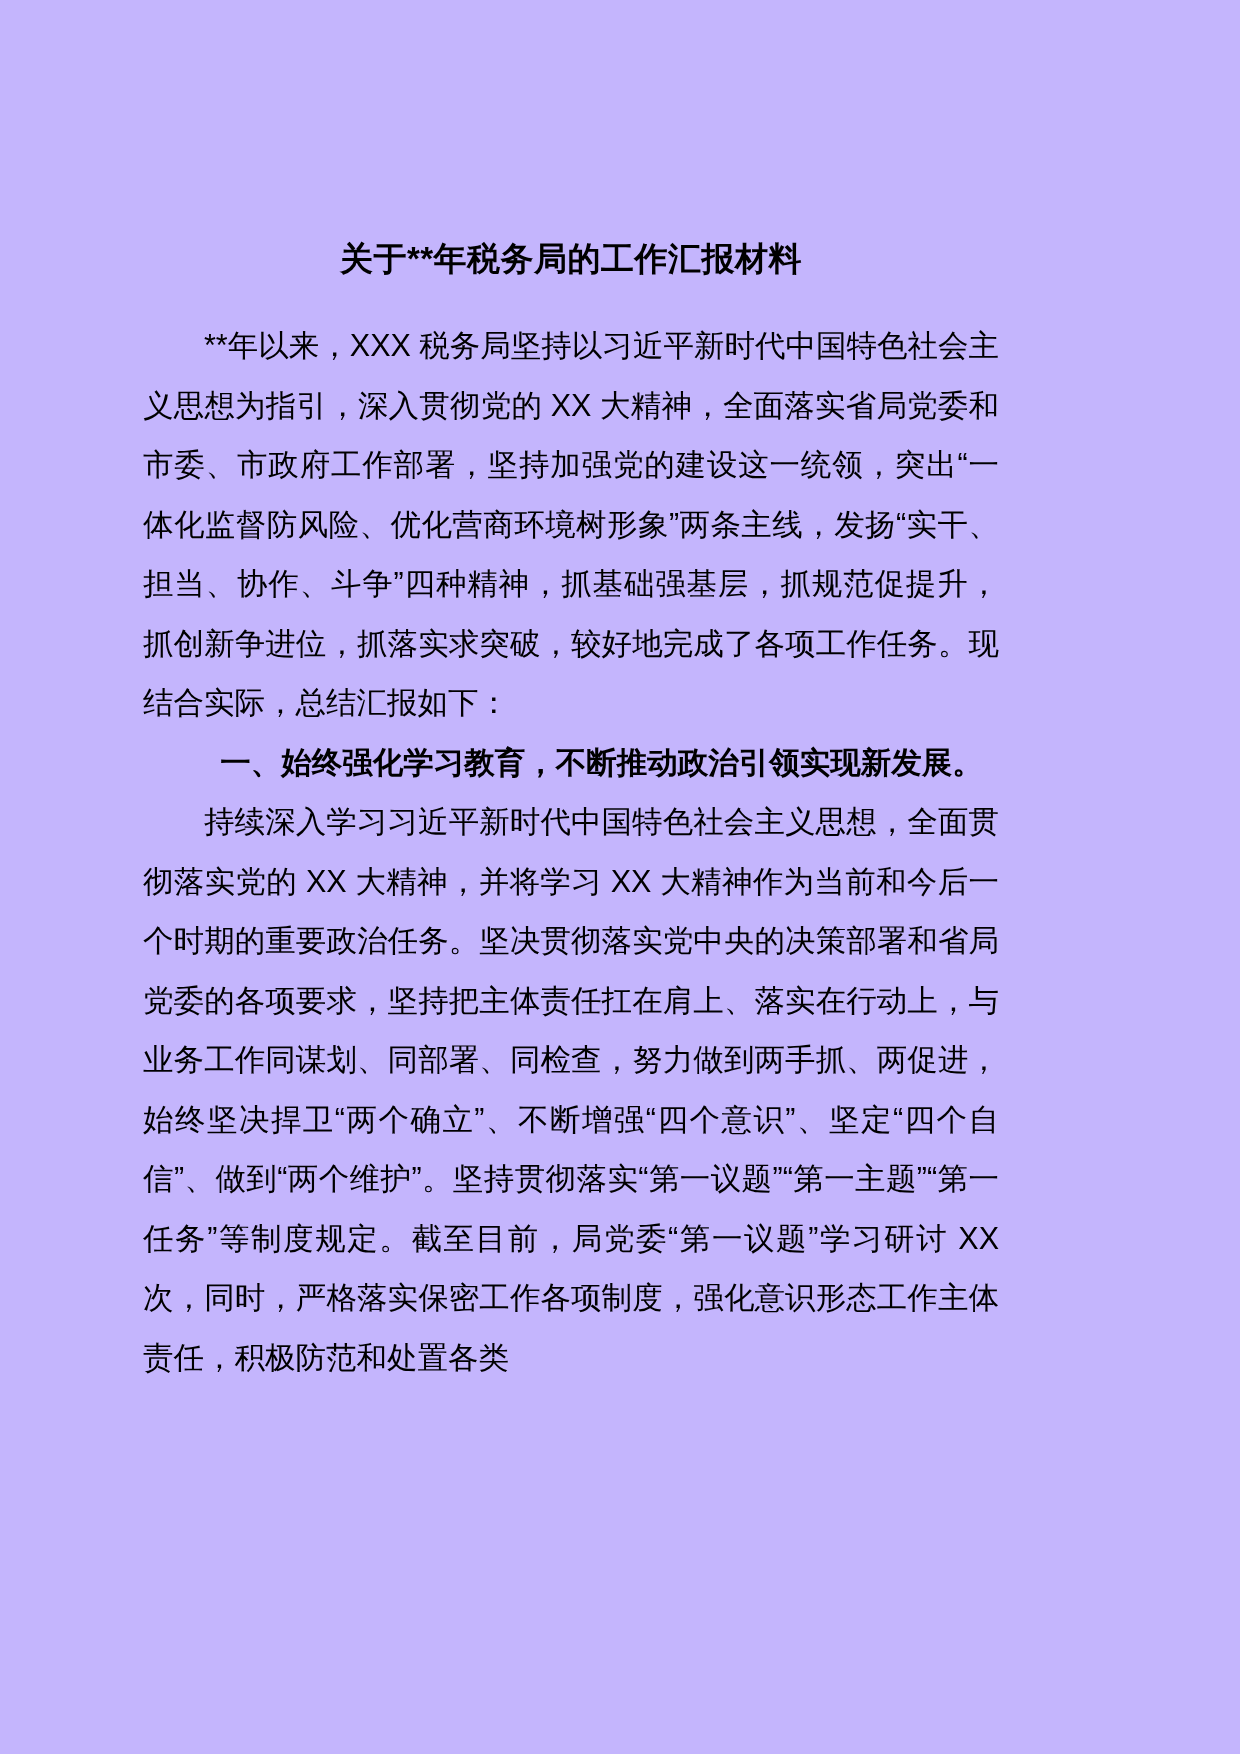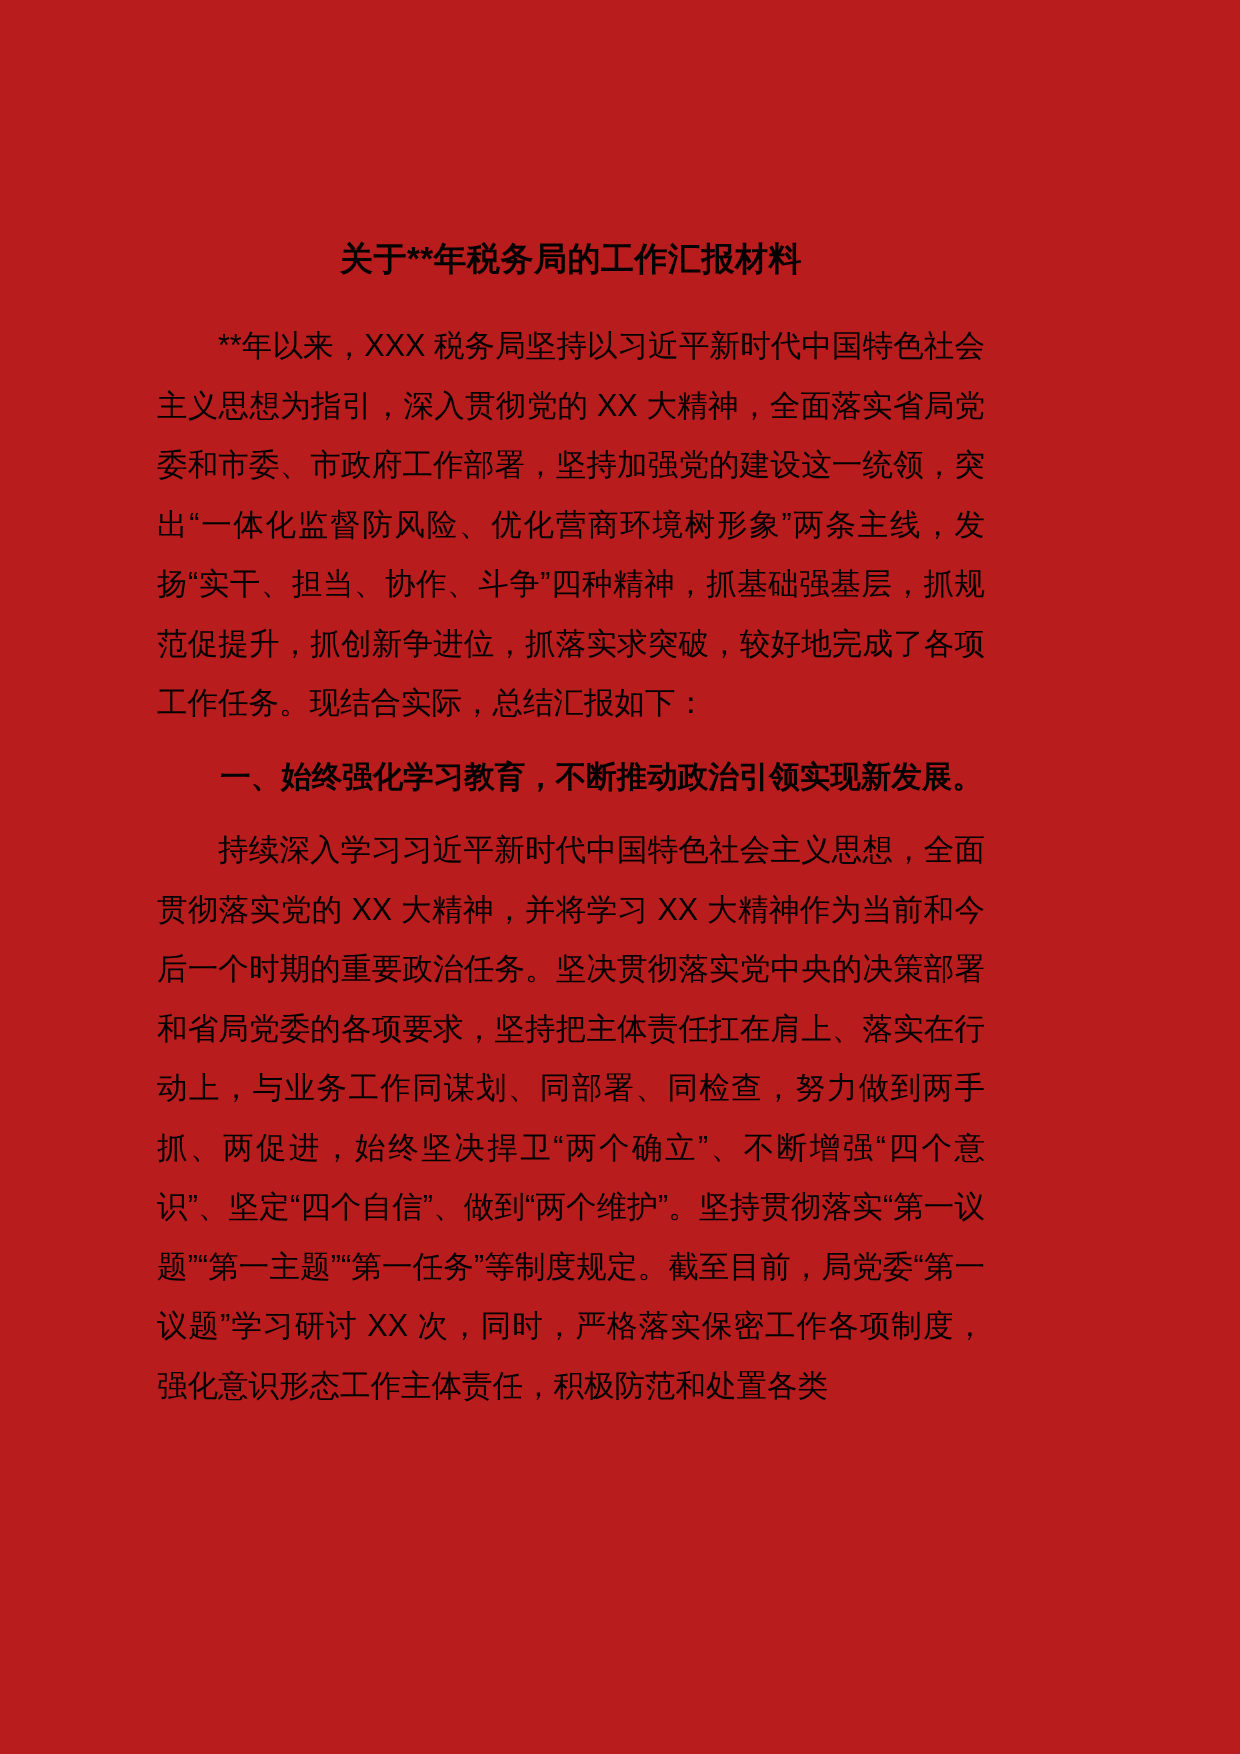--- a/index.html
+++ b/index.html
@@ -4,21 +4,21 @@
 <style>
   html, body {
     margin: 0;
     padding: 0;
     background: #ffffff;
   }
   .page {
     position: relative;
     width: 1240px;
     height: 1754px;
-    background: #b91c1c;
+    background: #c4b5fd;
     margin: 0 auto;
     overflow: hidden;
     box-sizing: border-box;
   }
   .content {
     position: absolute;
     left: 143px;
     top: 236px;
     width: 856px;
   }
@@ -34,21 +34,21 @@
     white-space: nowrap;
   }
   .para {
     font-family: "Liberation Sans", "DejaVu Sans", sans-serif;
     font-size: 30.5px;
     line-height: 59.5px;
     color: #000000;
     text-align: justify;
     text-justify: inter-character;
     text-align-last: left;
-    margin: 14px;
+    margin: 0;
     letter-spacing: 0px;
     word-break: break-all;
   }
   .para.indent {
     text-indent: 61px;
   }
   .section-heading {
     font-family: "Liberation Sans", "DejaVu Sans", sans-serif;
     font-weight: bold;
     font-size: 30.5px;

